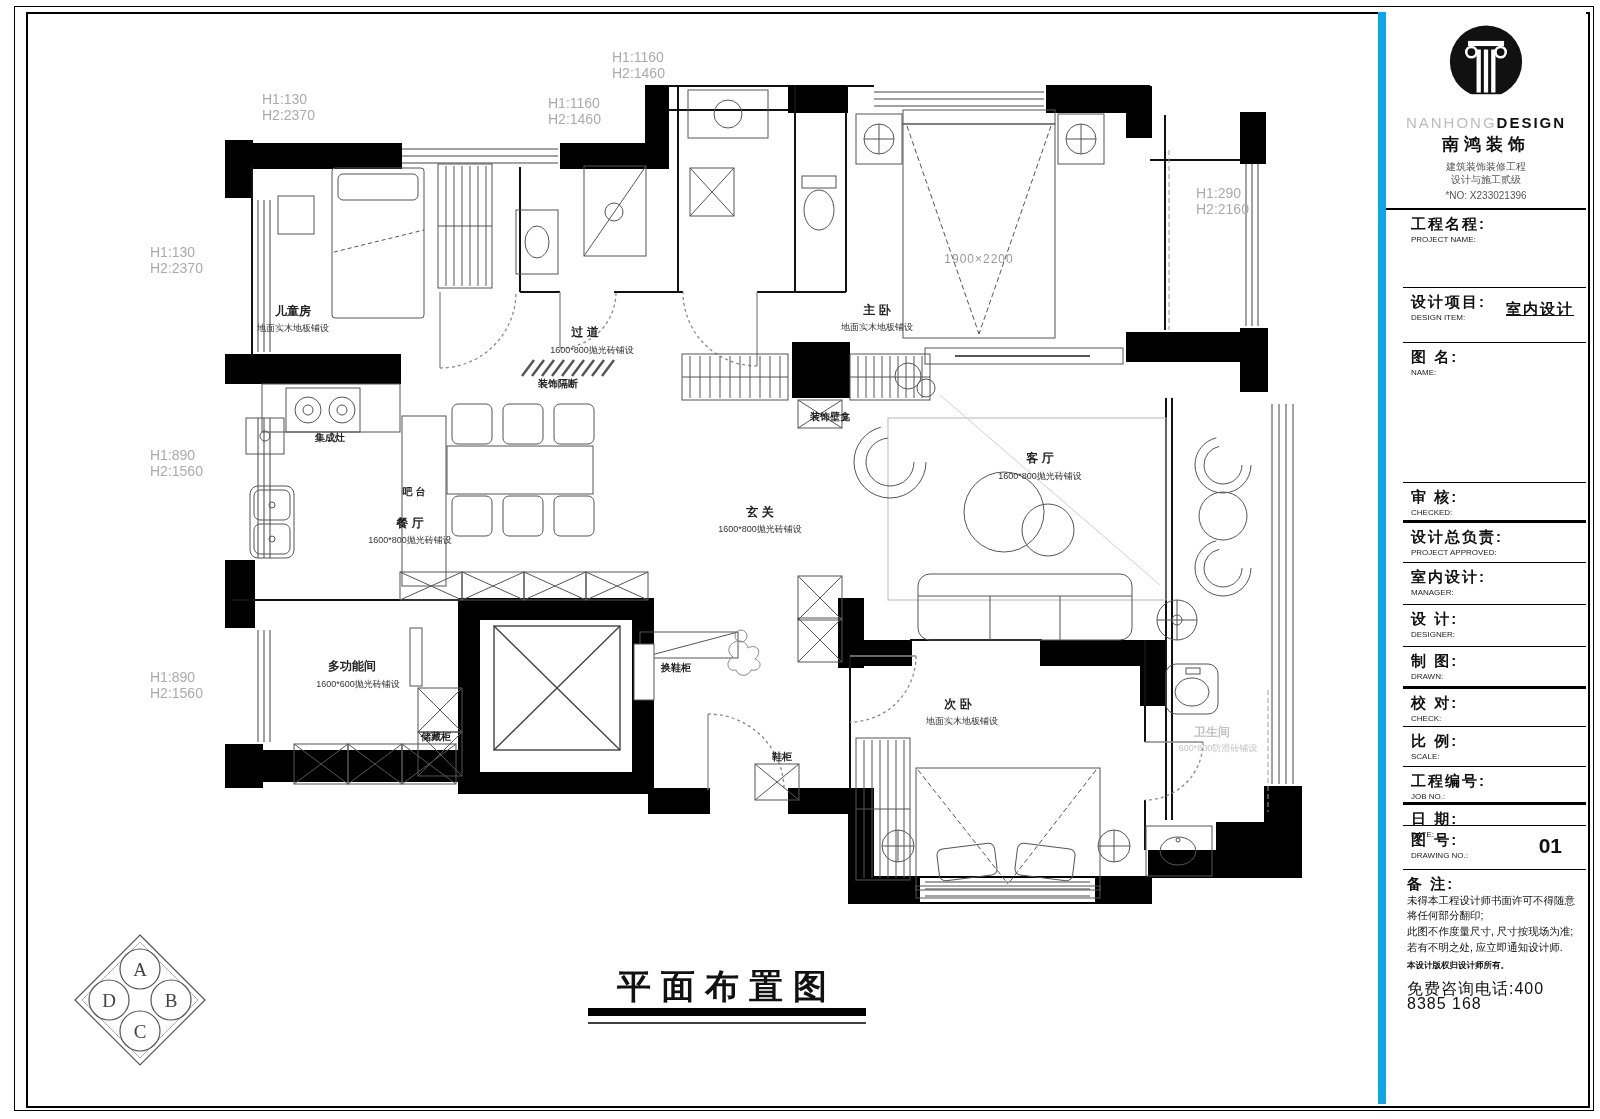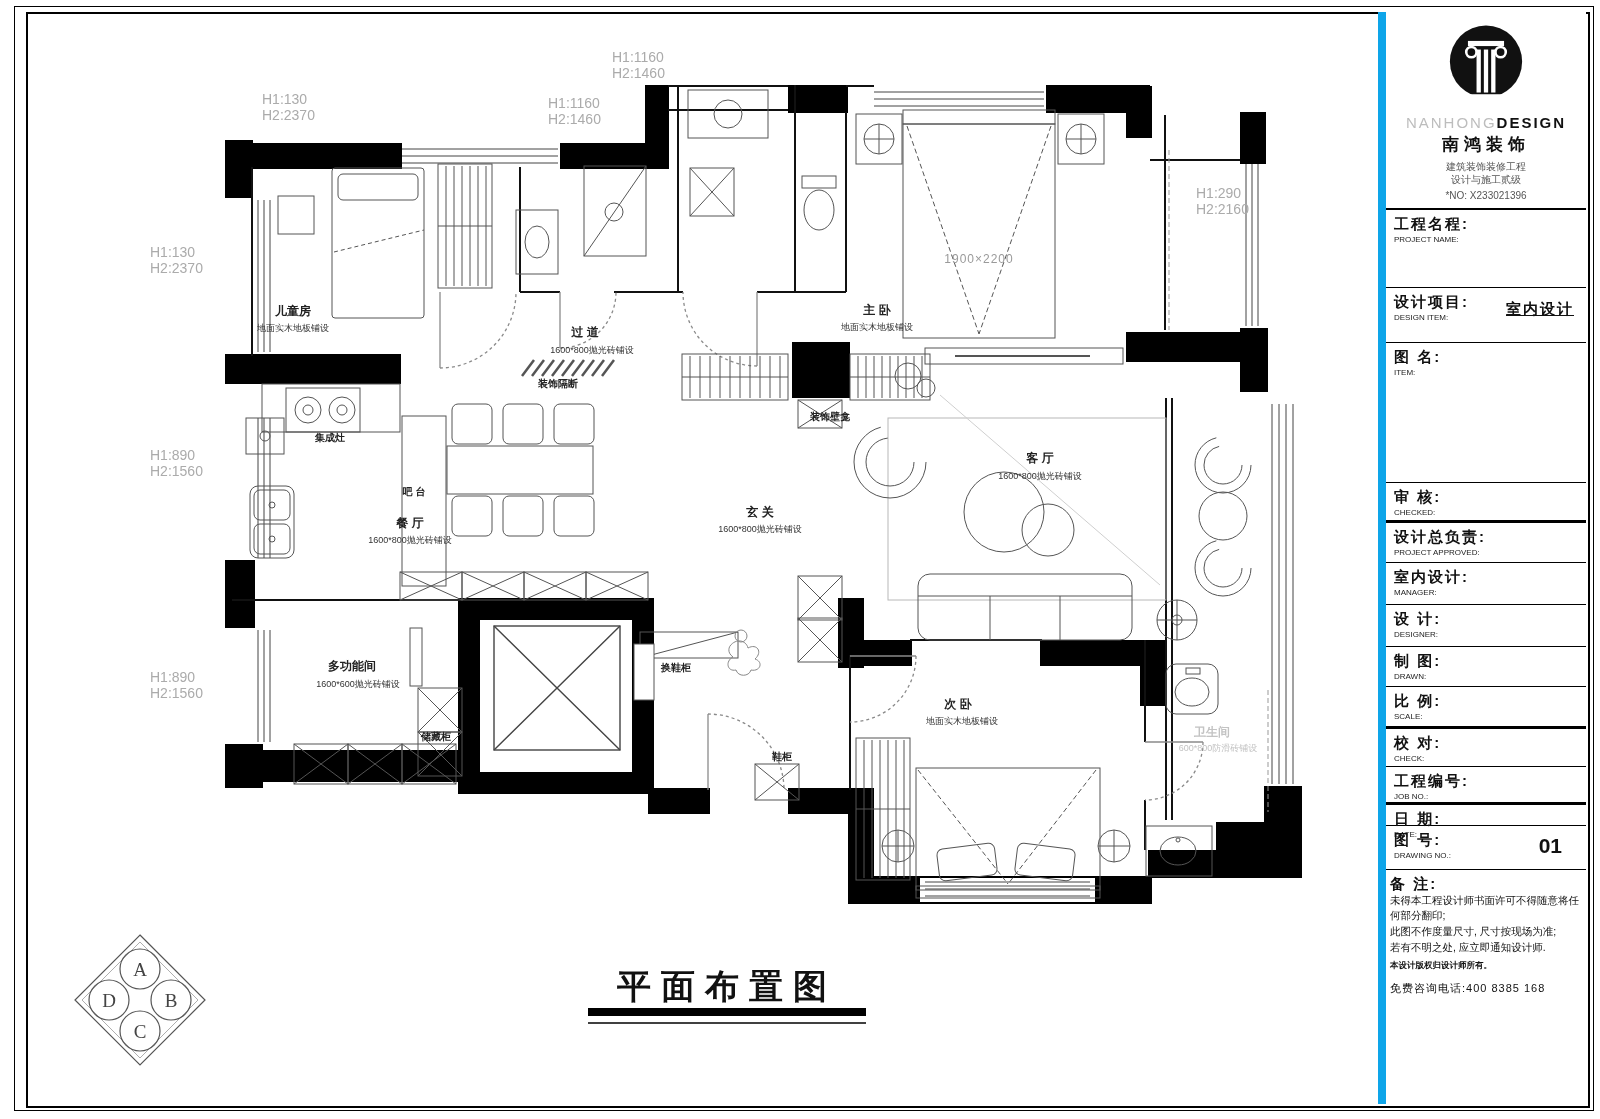--- a/index.html
+++ b/index.html
@@ -3,38 +3,38 @@
 <meta charset="utf-8">
 <style>
   html,body{margin:0;padding:0;background:#e8e8e8;}
   .page{position:relative;width:1600px;height:1119px;background:#fff;overflow:hidden;
         font-family:"Liberation Sans",sans-serif;color:#111;}
   .frame-outer{position:absolute;left:14px;top:6px;width:1578px;height:1103px;border:1px solid #000;}
   .frame-inner{position:absolute;left:26px;top:12px;width:1560px;height:1092px;border:2px solid #000;}
   
   .tblock{position:absolute;left:1378px;top:12px;width:208px;height:1092px;border-left:8px solid #0ea5e9;
           display:flex;flex-direction:column;box-sizing:border-box;background:#fff;}
-  .tb-row{border-bottom:1px solid #000;padding:5px 8px 3px 8px;box-sizing:border-box;position:relative;}
+  .tb-row{border-bottom:1px solid #000;padding:5px 8px 3px 8px;box-sizing:border-box;position:relative;margin-left:17px;}
   .tb-row.thick{border-top:2px solid #000;}
   .tb-cn{font-size:15px;font-weight:bold;letter-spacing:2px;}
   .tb-en{font-size:8px;color:#222;letter-spacing:0px;margin-top:1px;}
   .tb-val{position:absolute;right:12px;top:12px;font-size:15px;font-weight:bold;letter-spacing:2px;text-decoration:underline;}
   .tb-val-big{position:absolute;right:24px;top:8px;font-size:21px;font-weight:bold;}
   .logo-cell{height:198px;border-bottom:2px solid #000;text-align:center;padding-top:10px;box-sizing:border-box;}
   .brand-en{font-size:15px;letter-spacing:2px;margin-top:2px;}
   .brand-en .lt{color:#bdbdbd;}
   .brand-en .bd{font-weight:bold;color:#111;}
   .brand-cn{font-size:17px;font-weight:bold;letter-spacing:5px;margin-top:2px;}
   .cert{font-size:10px;color:#555;margin-top:4px;line-height:13px;}
   .certno{font-size:10px;color:#555;margin-top:4px;}
   .remark-cell{flex:1;padding:6px 4px;font-size:10.5px;line-height:15px;border-bottom:none;}
   .remark-cell .tb-cn{margin-bottom:2px;}
   .rk-line{margin:0 0 1px 0;}
   .rk-copy{font-size:8.5px;margin-top:3px;font-weight:bold;}
-  .rk-phone{font-size:11px;margin-top:8px;letter-spacing:1px;}
+  .rk-phone{font-size:16px;margin-top:8px;letter-spacing:1px;}
   svg text{font-family:"Liberation Sans",sans-serif;}
   .rm{font-size:12px;font-weight:bold;fill:#222;}
   .mt{font-size:9px;fill:#333;}
   .lb{font-size:10px;font-weight:bold;fill:#222;}
   .dim{font-size:14px;fill:#ababab;}
   .faint{fill:#c3c3c3;}
   .bedsz{font-size:12px;fill:#9a9a9a;letter-spacing:1px;}
   .ptitle{font-size:34px;font-weight:bold;fill:#111;letter-spacing:10px;}
   .cmp{font-size:19px;fill:#444;font-family:"Liberation Serif",serif;}
 </style>
@@ -396,21 +396,21 @@
     </div>
 
     <div class="tb-row" style="height:55px">
       <div class="tb-cn">设计项目:</div>
       <div class="tb-en">DESIGN ITEM:</div>
       <div class="tb-val">室内设计</div>
     </div>
 
     <div class="tb-row" style="height:140px">
       <div class="tb-cn">图  名:</div>
-      <div class="tb-en">ITEM:</div>
+      <div class="tb-en">NAME:</div>
     </div>
 
     <div class="tb-row" style="height:38px">
       <div class="tb-cn">审  核:</div>
       <div class="tb-en">CHECKED:</div>
     </div>
 
     <div class="tb-row thick" style="height:42px">
       <div class="tb-cn">设计总负责:</div>
       <div class="tb-en">PROJECT APPROVED:</div>
@@ -421,27 +421,27 @@
     </div>
     <div class="tb-row" style="height:42px">
       <div class="tb-cn">设  计:</div>
       <div class="tb-en">DESIGNER:</div>
     </div>
     <div class="tb-row" style="height:40px">
       <div class="tb-cn">制  图:</div>
       <div class="tb-en">DRAWN:</div>
     </div>
 
+    <div class="tb-row thick" style="height:40px">
+      <div class="tb-cn">校  对:</div>
+      <div class="tb-en">CHECK:</div>
+    </div>
     <div class="tb-row" style="height:40px">
       <div class="tb-cn">比  例:</div>
       <div class="tb-en">SCALE:</div>
-    </div>
-    <div class="tb-row thick" style="height:40px">
-      <div class="tb-cn">校  对:</div>
-      <div class="tb-en">CHECK:</div>
     </div>
     <div class="tb-row" style="height:36px">
       <div class="tb-cn">工程编号:</div>
       <div class="tb-en">JOB NO.:</div>
     </div>
 
     <div class="tb-row thick" style="height:23px">
       <div class="tb-cn">日  期:</div>
       <div class="tb-en">DATE:</div>
     </div>

